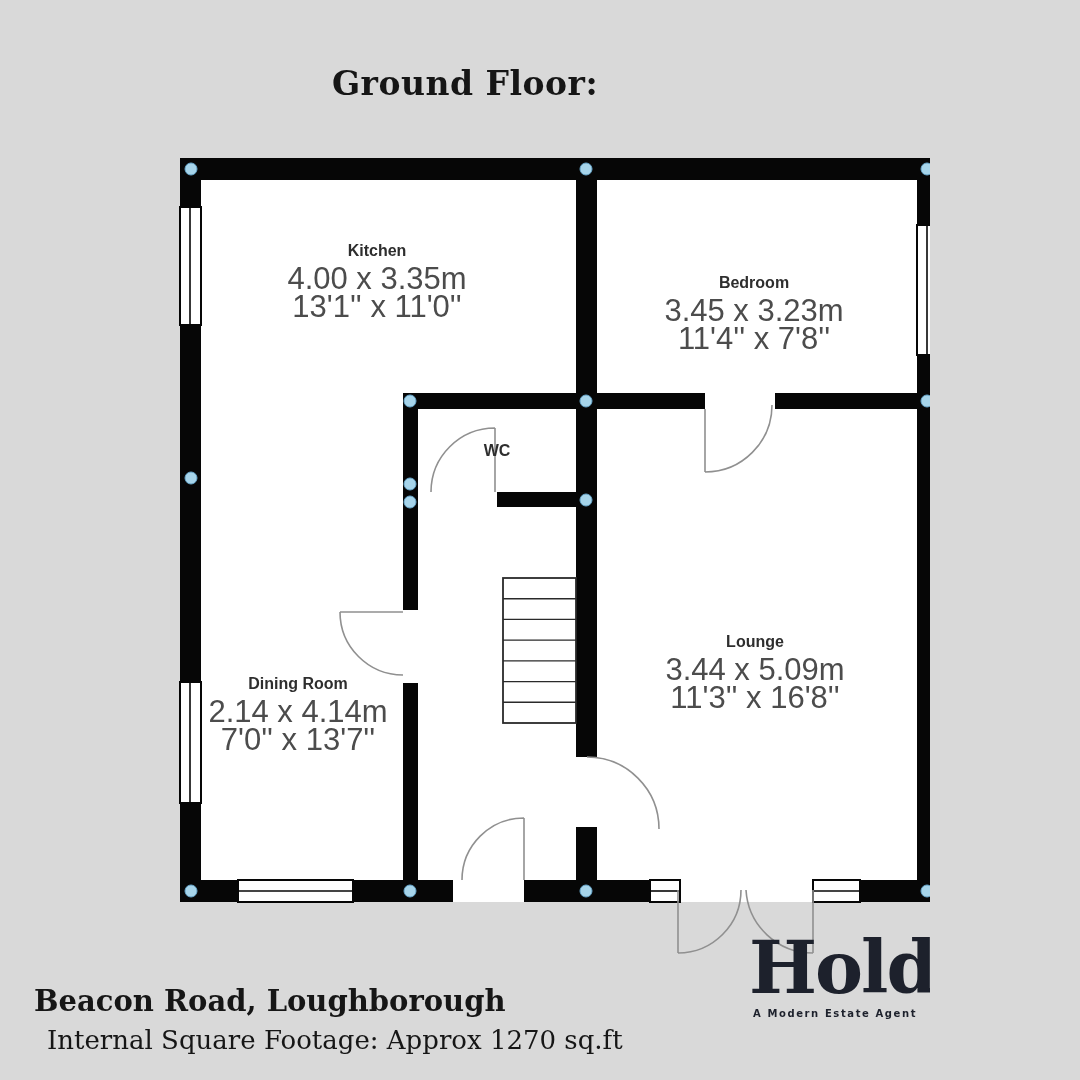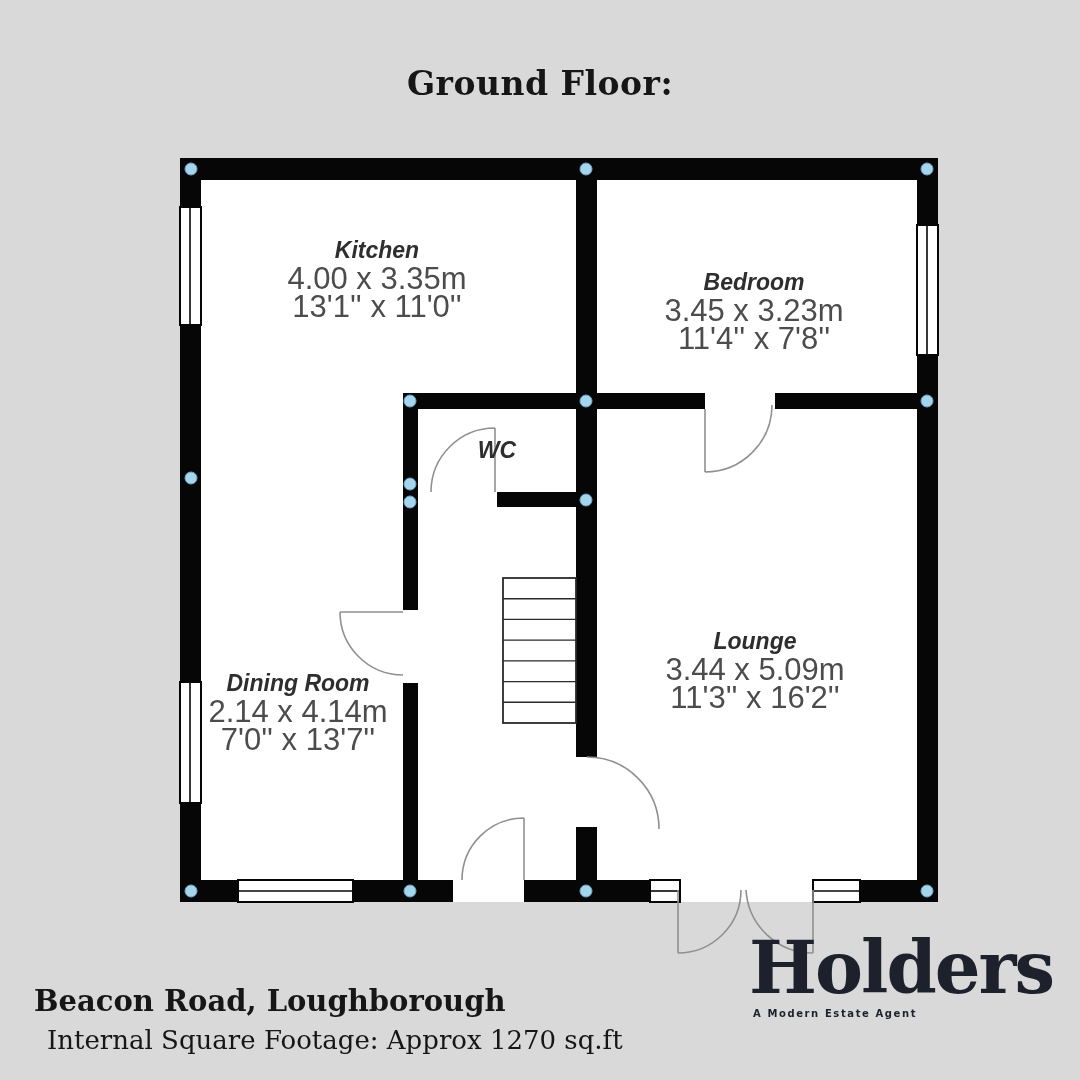--- a/index.html
+++ b/index.html
@@ -1,34 +1,34 @@
 <!DOCTYPE html>
 <html style="--bg: #d9d9d9; --wall: #060606; --door: #909090; --node: #a6d4ea; --logo-ink: #1d212c;"><head>
 <meta charset="utf-8">
 <style>
   :root{
     --bg:#d9d9d9; --wall:#060606; --door:#909090; --node:#a6d4ea; --node-edge:#69a8cd;
     --name-ink:#2e2e2e; --dim-ink:#4c4c4c; --head-ink:#161616; --logo-ink:#1d212c;
   }
   *{margin:0;padding:0;box-sizing:border-box;}
   body{background:var(--bg);font-family:"Liberation Sans",sans-serif;}
-  .canvas{position:relative;width:1080px;height:1080px;background:var(--bg);overflow:hidden;}
+  .canvas{position:relative;width:930px;height:1080px;background:var(--bg);overflow:hidden;}
   .plan-svg{position:absolute;left:0;top:0;}
   .wall{fill:var(--wall);}
   .win{fill:#ffffff;stroke:var(--wall);stroke-width:2;}
   .glaze{stroke:var(--wall);stroke-width:1.6;}
   .opening{fill:#ffffff;}
   .door{fill:none;stroke:var(--door);stroke-width:1.6;}
   .stair-box{fill:#ffffff;stroke:#2a2a2a;stroke-width:1.8;}
   .stair-line{stroke:#2a2a2a;stroke-width:1.4;}
   .node{fill:var(--node);stroke:var(--node-edge);stroke-width:1;}
   .page-title{position:absolute;left:0;right:0;top:64px;text-align:center;
     font-family:"DejaVu Serif",serif;font-size:33px;font-weight:600;color:var(--head-ink);letter-spacing:.5px;}
   .room-label{position:absolute;transform:translateX(-50%);text-align:center;white-space:nowrap;}
-  .room-name{font-size:23px;font-weight:bold;color:var(--name-ink);line-height:29px;font-style:italic;}
+  .room-name{font-size:16px;font-weight:bold;color:var(--name-ink);line-height:29px;}
   .room-dim{font-size:31px;color:var(--dim-ink);line-height:28px;}
   .footer-address{position:absolute;left:34px;top:984px;font-family:"DejaVu Serif",serif;
     font-weight:bold;font-size:29px;color:var(--head-ink);}
   .footer-footage{position:absolute;left:47px;top:1025px;font-family:"DejaVu Serif",serif;
     font-size:26px;color:var(--head-ink);}
   .logo{position:absolute;left:733px;top:930px;color:var(--logo-ink);margin-left:16px;}
   .logo-word{font-family:"DejaVu Serif",serif;font-weight:bold;font-size:72px;line-height:1.05;letter-spacing:-2px;}
   .logo-tagline{margin-top:2px;margin-left:4px;font-family:"DejaVu Sans",sans-serif;
     font-weight:bold;font-size:10px;letter-spacing:1.6px;}
 </style>
@@ -161,21 +161,21 @@
 
   <div class="room-label" style="left:298px;top:669px">
     <div class="room-name">Dining Room</div>
     <div class="room-dim">2.14 x 4.14m</div>
     <div class="room-dim">7'0'' x 13'7''</div>
   </div>
 
   <div class="room-label" style="left:755px;top:627px">
     <div class="room-name">Lounge</div>
     <div class="room-dim">3.44 x 5.09m</div>
-    <div class="room-dim">11'3'' x 16'2''</div>
+    <div class="room-dim">11'3'' x 16'8''</div>
   </div>
 
   <div class="footer-address">Beacon Road, Loughborough</div>
   <div class="footer-footage">Internal Square Footage: Approx 1270 sq.ft</div>
 
   <div class="logo">
     <div class="logo-word">Holders</div>
     <div class="logo-tagline">A Modern Estate Agent</div>
   </div>
 

